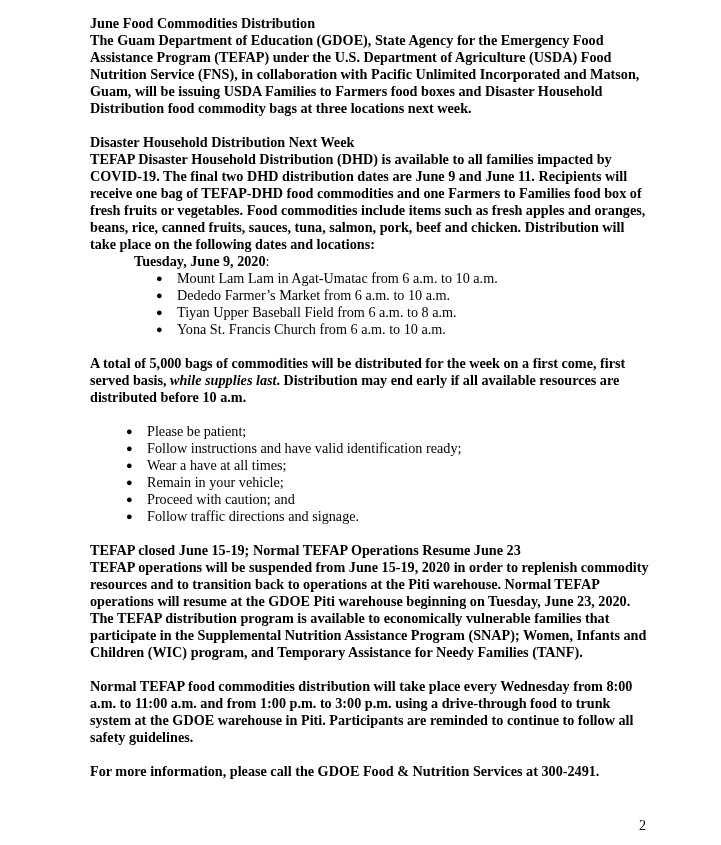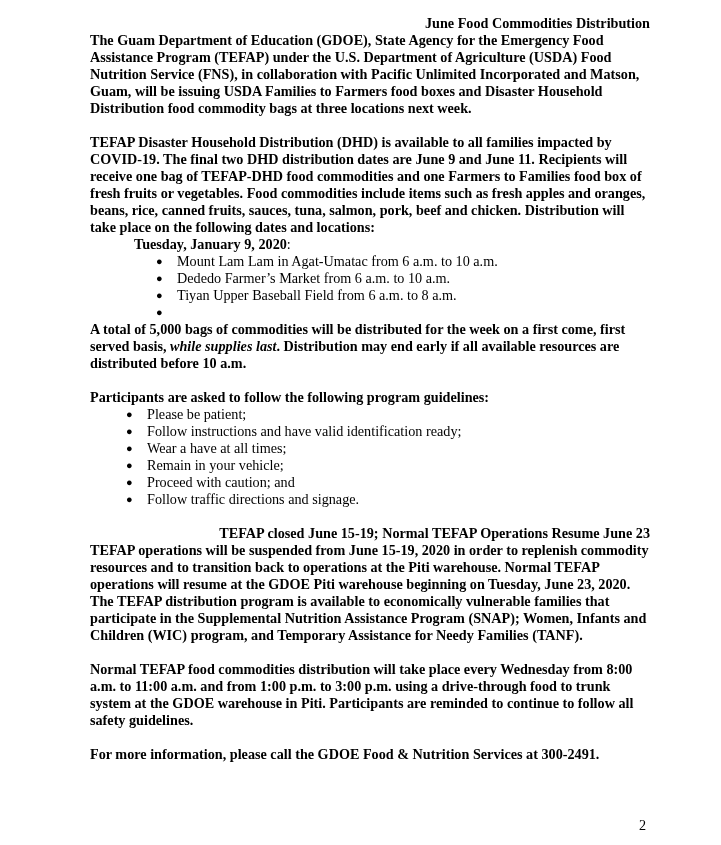--- a/index.html
+++ b/index.html
@@ -1,20 +1,20 @@
 <!DOCTYPE html>
 <html><head>
 <meta charset="utf-8">
 <style>
   html, body { margin: 0; padding: 0; background: #ffffff; }
   body { width: 721px; height: 845px; position: relative; overflow: hidden;
          font-family: "Liberation Serif", serif; color: #000; }
   .page { position: absolute; left: 90px; top: 15px; width: 560px;
           font-size: 14.2px; line-height: 17px; }
-  .heading { font-weight: bold; text-align: right; }
+  .heading { font-weight: bold; }
   p { margin: 0; font-weight: bold; }
   .gap { height: 17px; }
   .date-label { font-weight: bold; margin-left: 44px; }
   ul { margin: 0; padding: 0; list-style: none; }
   ul.loc li { margin-left: 66px; position: relative; padding-left: 21px; }
   ul.guide li { margin-left: 36px; position: relative; padding-left: 21px; }
   li .bullet { position: absolute; left: 0; top: 0; font-size: 11px; }
   .page-number { position: absolute; left: 639px; top: 817px; font-size: 14.2px; }
   em { font-style: italic; }
 </style>
@@ -24,42 +24,42 @@
 <div class="page">
 
   <div>
     <div class="heading">June Food Commodities Distribution</div>
     <p>The Guam Department of Education (GDOE), State Agency for the Emergency Food Assistance Program (TEFAP) under the U.S. Department of Agriculture (USDA) Food Nutrition Service (FNS), in collaboration with Pacific Unlimited Incorporated and Matson, Guam, will be issuing USDA Families to Farmers food boxes and Disaster Household Distribution food commodity bags at three locations next week.</p>
   </div>
 
   <div class="gap"></div>
 
   <div>
+    <div class="heading">Disaster Household Distribution Next Week</div>
     <p>TEFAP Disaster Household Distribution (DHD) is available to all families impacted by COVID-19. The final two DHD distribution dates are June 9 and June 11. Recipients will receive one bag of TEFAP-DHD food commodities and one Farmers to Families food box of fresh fruits or vegetables. Food commodities include items such as fresh apples and oranges, beans, rice, canned fruits, sauces, tuna, salmon, pork, beef and chicken. Distribution will take place on the following dates and locations:</p>
 
-    <div class="date-label"><span>Tuesday, January 9, 2020</span><span style="font-weight:normal">:</span></div>
+    <div class="date-label"><span>Tuesday, June 9, 2020</span><span style="font-weight:normal">:</span></div>
     <ul class="loc">
       <li><span class="bullet">●</span><span>Mount Lam Lam in Agat-Umatac from 6 a.m. to 10 a.m.</span></li>
       <li><span class="bullet">●</span><span>Dededo Farmer’s Market from 6 a.m. to 10 a.m.</span></li>
     </ul>
 
     <ul class="loc">
       <li><span class="bullet">●</span><span>Tiyan Upper Baseball Field from 6 a.m. to 8 a.m.</span></li>
-      <li><span class="bullet">●</span></li>
+      <li><span class="bullet">●</span><span>Yona St. Francis Church from 6 a.m. to 10 a.m.</span></li>
     </ul>
   </div>
 
   <div class="gap"></div>
 
   <p><span>A total of 5,000 bags of commodities will be distributed for the week on a first come, first served basis, </span><em>while supplies last</em><span>. Distribution may end early if all available resources are distributed before 10 a.m.</span></p>
 
   <div class="gap"></div>
 
   <div>
-    <p>Participants are asked to follow the following program guidelines:</p>
     <ul class="guide">
       <li><span class="bullet">●</span><span>Please be patient;</span></li>
       <li><span class="bullet">●</span><span>Follow instructions and have valid identification ready;</span></li>
       <li><span class="bullet">●</span><span>Wear a have at all times;</span></li>
       <li><span class="bullet">●</span><span>Remain in your vehicle;</span></li>
       <li><span class="bullet">●</span><span>Proceed with caution; and</span></li>
       <li><span class="bullet">●</span><span>Follow traffic directions and signage.</span></li>
     </ul>
   </div>
 

